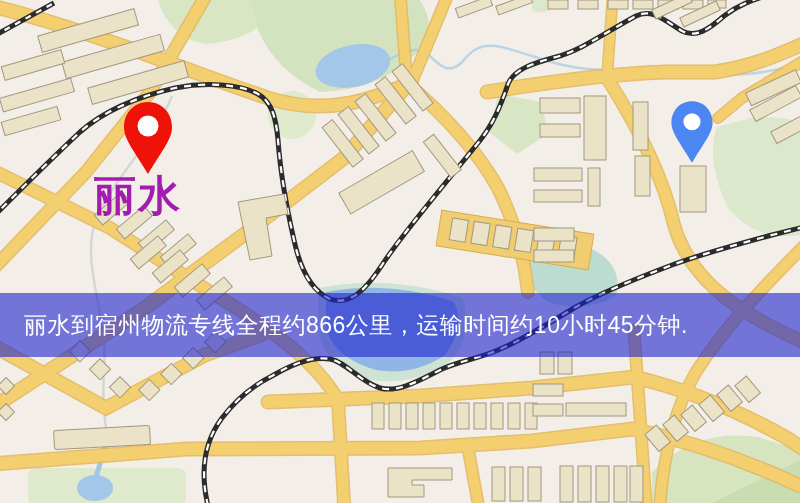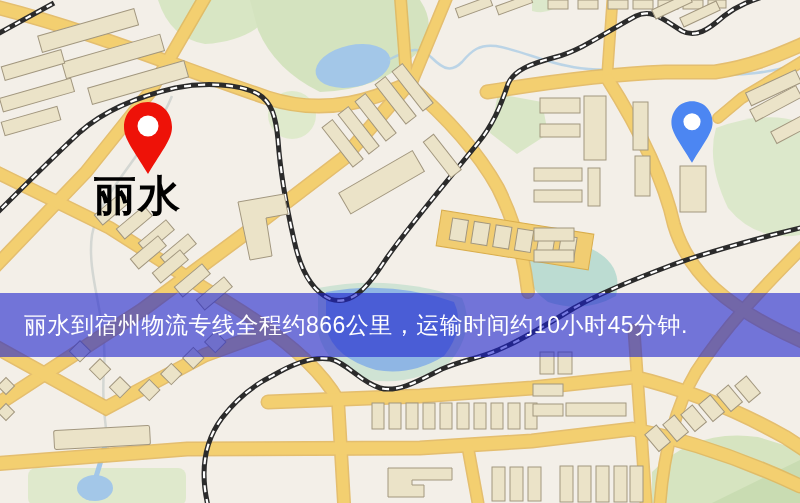--- a/index.html
+++ b/index.html
@@ -241,19 +241,19 @@
     </svg>
   </div>
 
   <div class="pin" style="left:668px;top:97px;width:48px;height:70px;">
     <svg width="48" height="70" viewBox="0 0 56 76">
       <path class="pin-body" d="M28,2 C14,2 4,13 4,27 C4,39 13,49 28,74 C43,49 52,39 52,27 C52,13 42,2 28,2 Z" fill="#4c86f2"></path>
       <circle cx="28" cy="26" r="10" fill="#ffffff"></circle>
     </svg>
   </div>
 
-  <div class="city-label label-origin" style="color: #000000; text-align: center;">丽水</div>
+  <div class="city-label label-origin" style="color: #a21caf; text-align: center;">丽水</div>
 
   <div class="banner" style="background: rgba(28, 34, 205, 0.6); color: rgb(255, 255, 255);">
     <span class="banner-text">丽水到宿州物流专线全程约866公里，运输时间约10小时45分钟.</span>
   </div>
 
 </div>
 
 </body></html>

